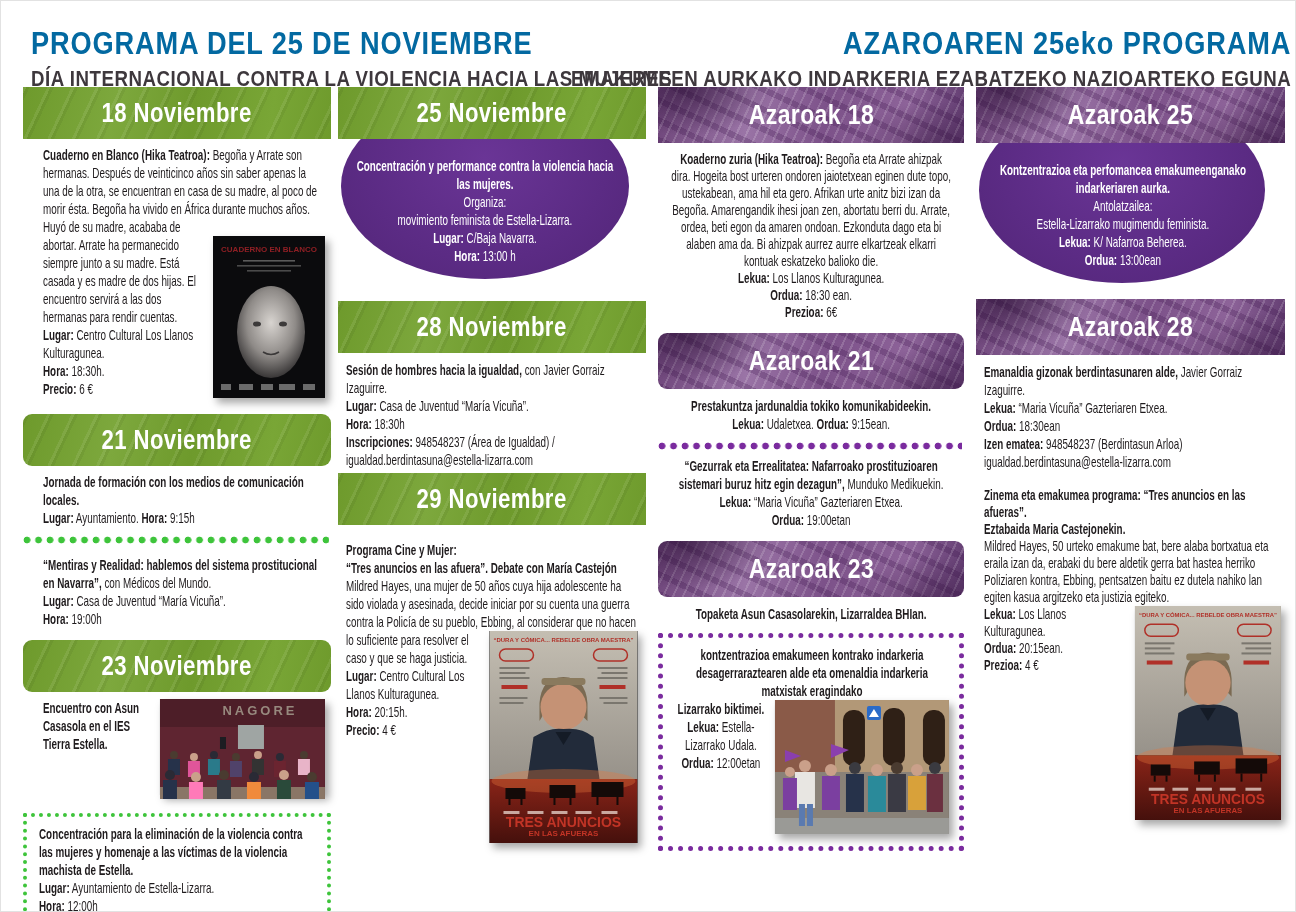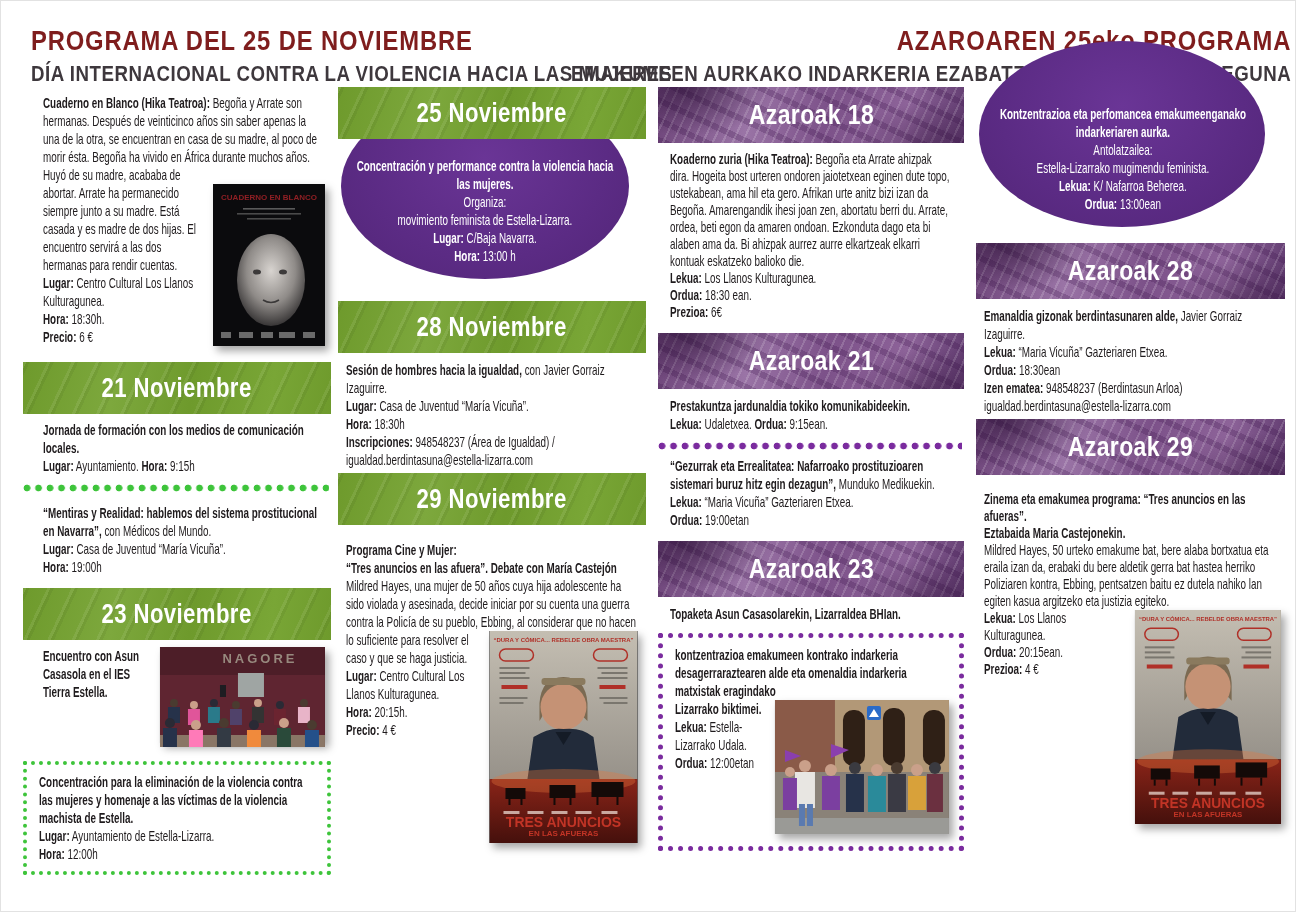--- a/index.html
+++ b/index.html
@@ -3,29 +3,29 @@
 <meta charset="utf-8">
 <style>
   html,body{margin:0;padding:0;background:#fff;}
   .page{position:relative;width:1296px;height:912px;background:#ffffff;overflow:hidden;
         font-family:"Liberation Sans",sans-serif;color:#1f1b1d;
         border:1px solid #e2e2e2;box-sizing:border-box;}
   
   .hdr{position:absolute;top:24px;}
   .hdr-l{left:30px;}
   .hdr-r{right:4px;text-align:right;}
-  .htitle{font-size:28px;font-weight:700;color:#7f1d1d;letter-spacing:1px;}
+  .htitle{font-size:32px;font-weight:700;color:#0369a1;letter-spacing:1px;}
   .hsub{font-size:22px;font-weight:700;color:#3e383d;margin-top:4px;letter-spacing:.6px;}
   .sqz{display:inline-block;transform:scaleX(.85);transform-origin:0 50%;white-space:nowrap;}
   .hdr-r .sqz{transform-origin:100% 50%;}
   
   .col{position:absolute;top:86px;}
   #col1{left:22px;width:308px;}
   #col2{left:337px;width:308px;}
-  #col3{left:657px;width:306px;}
+  #col3{left:657px;width:306px;text-align:center;}
   #col4{left:975px;width:309px;}
   
   .banner{position:relative;z-index:2;height:52px;display:flex;align-items:center;justify-content:center;}
   .banner .bt{color:#fff;font-weight:700;font-size:27px;letter-spacing:.5px;
               display:inline-block;transform:scaleX(.82);white-space:nowrap;}
   .gbanner{background:
     repeating-linear-gradient(115deg,rgba(255,255,255,.08) 0 3px,rgba(0,0,0,.05) 3px 6px,transparent 6px 22px),
     linear-gradient(100deg,#6e9a2c,#7da83d 30%,#6e9a2c 55%,#79a636 80%,#6e9a2c);}
   .pbanner{height:56px;background:
     radial-gradient(120px 70px at 10% 0%,rgba(30,5,40,.55),transparent 70%),
@@ -55,21 +55,21 @@
   .dotsep.purple{background-image:radial-gradient(circle at 4px 4px,#7a2b9e 3.1px,transparent 3.7px);}
   .dotbox{margin-top:10px;border:4px dotted #3ec43b;padding:8px 8px 8px 12px;}
   .dotbox.purple{border:5px dotted #7a2b9e;}
   
   .dome{position:relative;z-index:1;border-radius:50%;color:#fff;
         background:radial-gradient(at 50% 35%,#6a3596,#5b2b84 60%,#522577);}
   .dome .din{padding-top:64px;}
   .dome .txt{color:#fff;text-align:center;}
   #col2 .dome{width:288px;height:186px;margin:-46px 0 0 3px;}
   #col4 .dome{width:286px;height:186px;margin:-46px 0 0 3px;}
-  .mt12{margin-top:12px;}.mt10{margin-top:4px;}.mt22{margin-top:22px;}.mt16{margin-top:16px;}
+  .mt12{margin-top:12px;border-radius:9px;}.mt10{margin-top:4px;}.mt22{margin-top:22px;}.mt16{margin-top:16px;}
   .lh17{line-height:17px;}
 </style>
 </head>
 <body>
 
 <div class="page">
 
   <svg width="0" height="0" style="position:absolute" aria-hidden="true">
     <defs>
       <radialGradient id="g-face" cx="50%" cy="40%" r="65%">
@@ -91,20 +91,23 @@
   <div class="hdr hdr-l">
     <div class="htitle"><span class="sqz">PROGRAMA DEL 25 DE NOVIEMBRE</span></div>
     <div class="hsub"><span class="sqz">DÍA INTERNACIONAL CONTRA LA VIOLENCIA HACIA LAS MUJERES</span></div>
   </div>
   <div class="hdr hdr-r">
     <div class="htitle"><span class="sqz">AZAROAREN 25eko PROGRAMA</span></div>
     <div class="hsub"><span class="sqz">EMAKUMEEN AURKAKO INDARKERIA EZABATZEKO NAZIOARTEKO EGUNA</span></div>
   </div>
 
   <div class="col" id="col1">
+    <div class="banner gbanner">
+        <span class="bt">18 Noviembre</span>
+      </div>
 
     <div class="sec">
       <div class="txt cond w415">
         <p><b>Cuaderno en Blanco (Hika Teatroa):</b><span> Begoña y Arrate son hermanas. Después de veinticinco años sin saber apenas la una de la otra, se encuentran en casa de su madre, al poco de morir ésta. Begoña ha vivido en África durante muchos años. Huyó de su madre, acababa de</span></p>
         <div class="flow">
           <div class="fr" style="width:165px;height:164px">
             <div class="unsq">
                 <div class="art" style="width:112px;height:162px">
               <svg width="112" height="162" viewBox="0 0 112 162">
                 <rect width="112" height="162" fill="#0b0b0d"></rect>
@@ -415,20 +418,23 @@
           </div>
           <span><b>Lizarrako biktimei.</b></span>
           <div class="line"><b>Lekua:</b><span> Estella-Lizarrako Udala.</span></div>
           <div class="line"><b>Ordua:</b><span> 12:00etan</span></div>
         </div>
       </div>
     </div>
   </div>
 
   <div class="col" id="col4">
+    <div class="banner pbanner">
+        <span class="bt">Azaroak 25</span>
+      </div>
 
     <div class="dome">
       <div class="din">
         <div class="txt cond w391" style="margin-left:11px">
           <div><b>Kontzentrazioa eta perfomancea emakumeenganako indarkeriaren aurka.</b></div>
           <div>Antolatzailea:</div>
           <div>Estella-Lizarrako mugimendu feminista.</div>
           <div><b>Lekua:</b><span> K/ Nafarroa Beherea.</span></div>
           <div><b>Ordua:</b><span> 13:00ean</span></div>
         </div>
@@ -442,23 +448,20 @@
     <div class="sec2">
       <div class="txt cond w437">
         <p><b>Emanaldia gizonak berdintasunaren alde,</b><span> Javier Gorraiz Izaguirre.</span></p>
         <div class="line"><b>Lekua:</b><span> “Maria Vicuña” Gazteriaren Etxea.</span></div>
         <div class="line"><b>Ordua:</b><span> 18:30ean</span></div>
         <div class="line"><b>Izen ematea:</b><span> 948548237 (Berdintasun Arloa)</span></div>
         <div class="line"><span>igualdad.berdintasuna@estella-lizarra.com</span></div>
       </div>
     </div>
 
-    <div class="banner pbanner mt10">
-        <span class="bt">Azaroak 29</span>
-      </div>
 
     <div class="sec2 mt16">
       <div class="txt cond w437 lh17">
         <p><b>Zinema eta emakumea programa: “Tres anuncios en las afueras”.</b></p>
         <p><b>Eztabaida Maria Castejonekin.</b></p>
         <p>Mildred Hayes, 50 urteko emakume bat, bere alaba bortxatua eta eraila izan da, erabaki du bere aldetik gerra bat hastea herriko Poliziaren kontra, Ebbing, pentsatzen baitu ez dutela nahiko lan egiten kasua argitzeko eta justizia egiteko.</p>
         <div class="flow">
           <div class="fr" style="width:215px;height:216px">
             <div class="unsq">
                 <div class="art" style="width:146px;height:214px">

